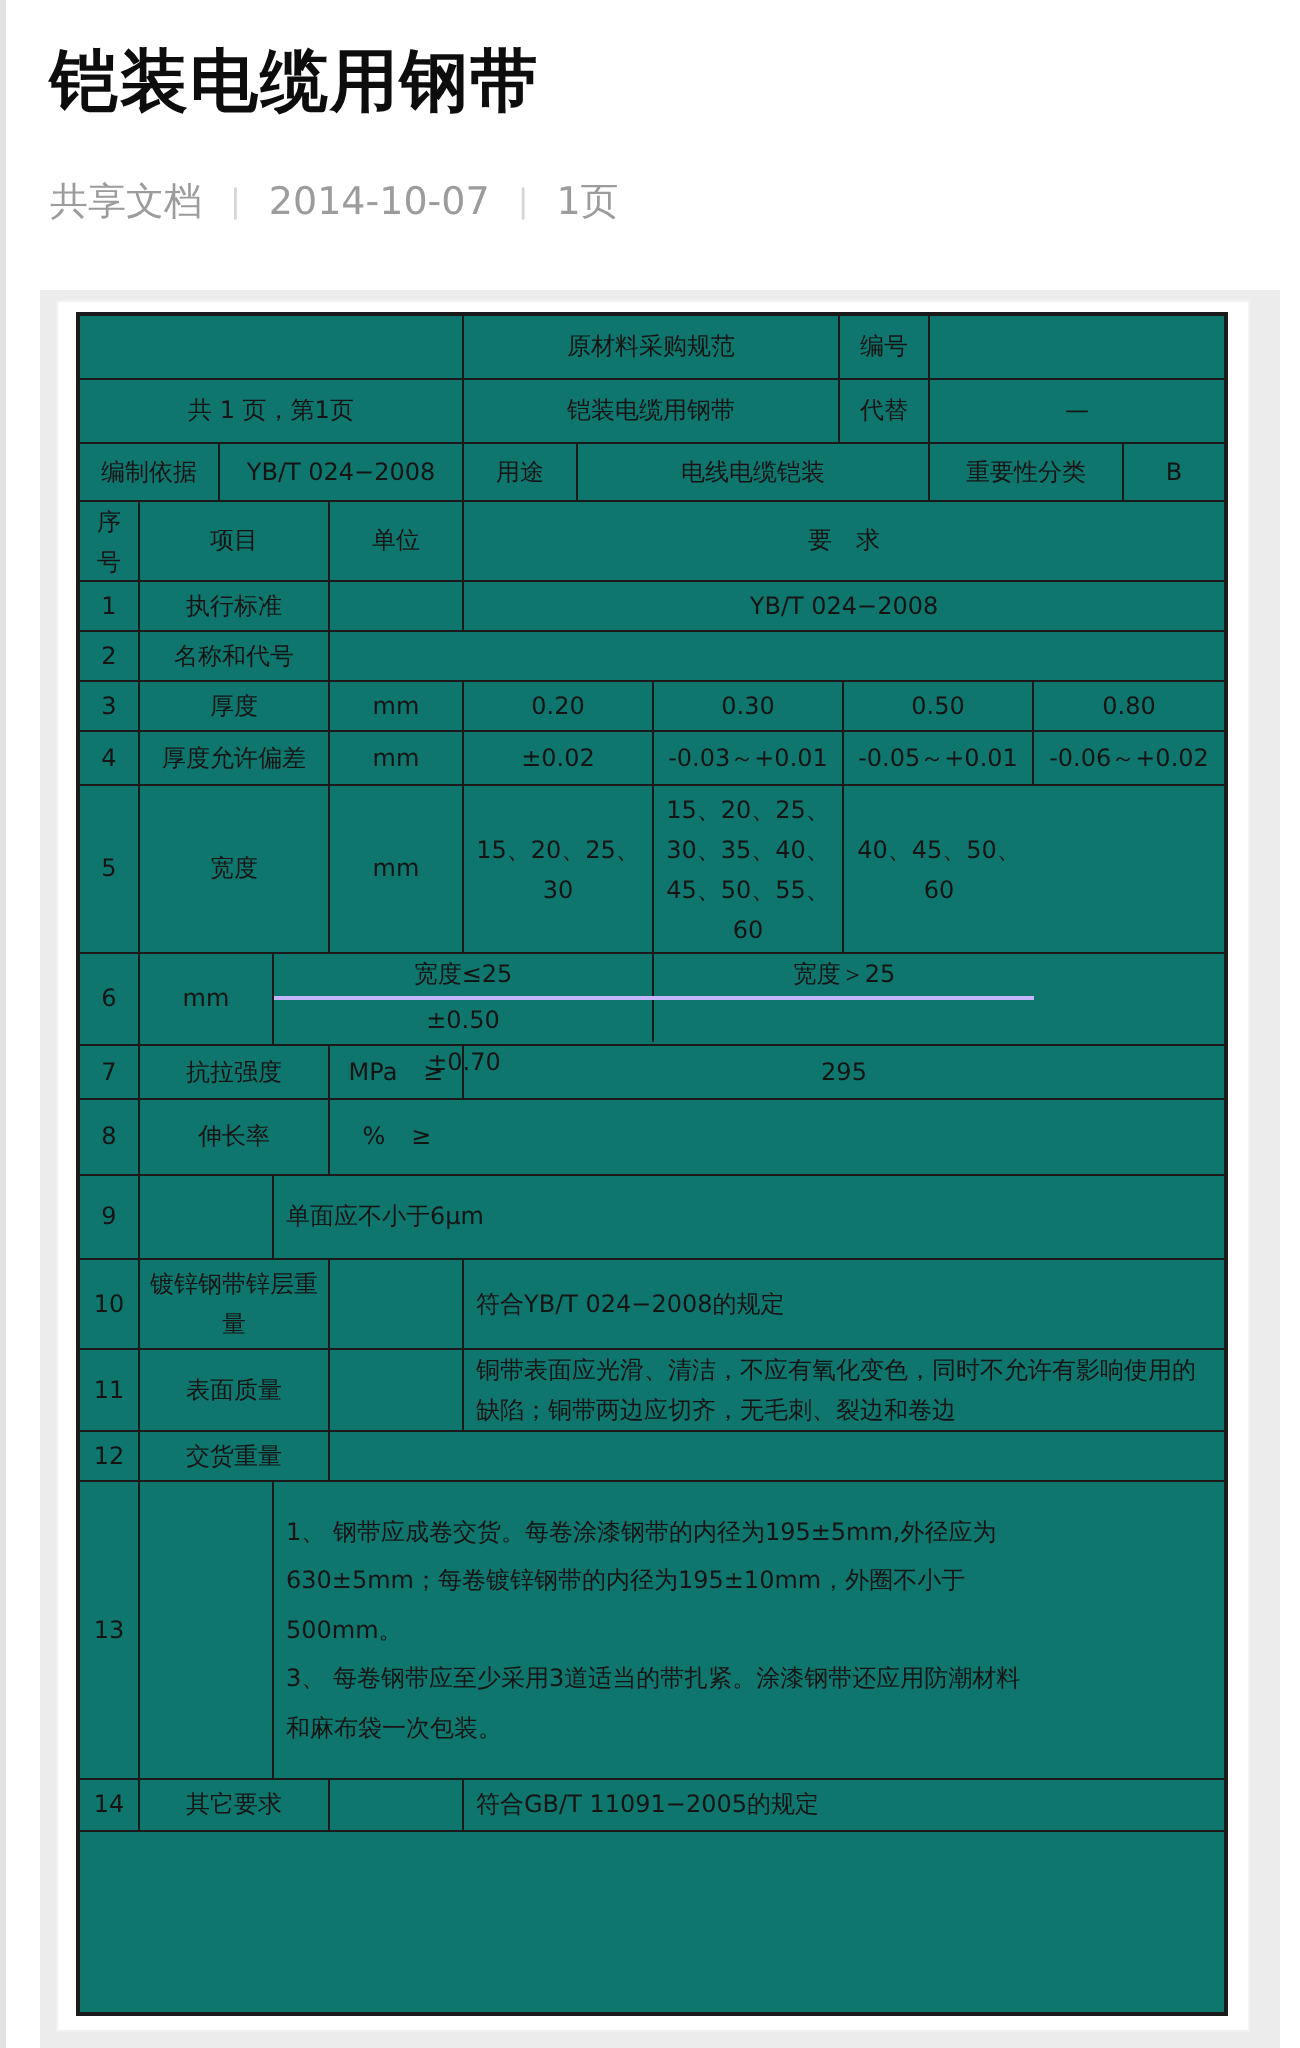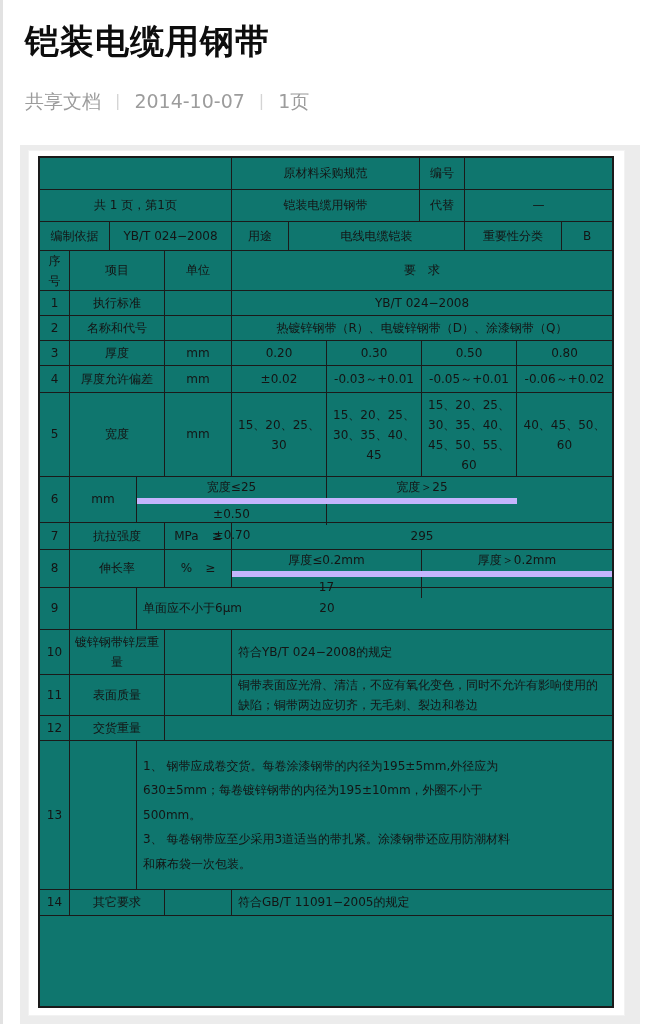--- a/index.html
+++ b/index.html
@@ -21,21 +21,21 @@
   
   .sheet { width:576px; border:2px solid #1a1a1a; background:#0f766e; font-size:12px; line-height:19px; }
   .row { display:flex; border-bottom:1px solid #1a1a1a; }
   .row:last-child { border-bottom:none; }
   .c { border-right:1px solid #1a1a1a; display:flex; align-items:center; justify-content:center;
        text-align:center; padding:1px 3px; }
   .row > *:last-child { border-right:none; }
   .lt { justify-content:flex-start; text-align:left; padding-left:6px; padding-right:6px; }
 
   .sub { display:flex; flex-direction:column; padding:0; border-right:none; }
-  .subrow { display:flex; flex:1; border-bottom:6px solid #c4b5fd; }
+  .subrow { display:flex; flex:1; border-bottom:2px solid #c4b5fd; }
   .subrow:last-child { border-bottom:none;flex-direction:column; }
   .subrow > .c:last-child { border-right:none; }
 
   
   .w-no{width:30px} .w-item{width:95px} .w-unit{width:67px} .w-req{width:380px}
   .w-q{width:95px}  .w-half{width:190px}
   .w-t1{width:192px} .w-t2{width:188px} .w-t3{width:45px} .w-t4{width:147px}
   .w-c1{width:70px}  .w-c2{width:122px} .w-c3{width:57px} .w-c4{width:176px} .w-c5{width:97px} .w-c6{width:50px}
 
   
@@ -102,21 +102,20 @@
         <div class="c w-no">1</div>
         <div class="c w-item">执行标准</div>
         <div class="c w-unit"></div>
         <div class="c w-req">YB/T 024−2008</div>
       </div>
 
       <div class="row h-25">
         <div class="c w-no">2</div>
         <div class="c w-item">名称和代号</div>
         <div class="c w-unit"></div>
-        <div class="c w-req">热镀锌钢带（R）、电镀锌钢带（D）、涂漆钢带（Q）</div>
       </div>
 
       <div class="row h-25">
         <div class="c w-no">3</div>
         <div class="c w-item">厚度</div>
         <div class="c w-unit">mm</div>
         <div class="c w-q">0.20</div>
         <div class="c w-q">0.30</div>
         <div class="c w-q">0.50</div>
         <div class="c w-q">0.80</div>
@@ -130,21 +129,20 @@
         <div class="c w-q">-0.03～+0.01</div>
         <div class="c w-q">-0.05～+0.01</div>
         <div class="c w-q">-0.06～+0.02</div>
       </div>
 
       <div class="row h-r5">
         <div class="c w-no">5</div>
         <div class="c w-item">宽度</div>
         <div class="c w-unit">mm</div>
         <div class="c w-q wrap2">15、20、25、30</div>
-        <div class="c w-q wrap2">15、20、25、30、35、40、45</div>
         <div class="c w-q wrap2">15、20、25、30、35、40、45、50、55、60</div>
         <div class="c w-q wrap2">40、45、50、60</div>
       </div>
 
       <div class="row h-r6">
         <div class="c w-no">6</div>
         <div class="c w-unit">mm</div>
         <div class="sub w-req">
           <div class="subrow">
             <div class="c w-half">宽度≤25</div>
@@ -167,30 +165,20 @@
         <div class="c w-req">295</div>
       </div>
 
       <div class="row h-r8">
         <div class="c w-no">8</div>
         <div class="c w-item">伸长率</div>
         <div class="c w-unit">
           <span>%</span>
           <span class="ge">≥</span>
         </div>
-        <div class="sub w-req">
-          <div class="subrow">
-            <div class="c w-half">厚度≤0.2mm</div>
-            <div class="c w-half">厚度＞0.2mm</div>
-          </div>
-          <div class="subrow">
-            <div class="c w-half">17</div>
-            <div class="c w-half">20</div>
-          </div>
-        </div>
       </div>
 
       <div class="row h-r9">
         <div class="c w-no">9</div>
         <div class="c w-unit"></div>
         <div class="c w-req lt">单面应不小于6μm</div>
       </div>
 
       <div class="row h-r10">
         <div class="c w-no">10</div>

